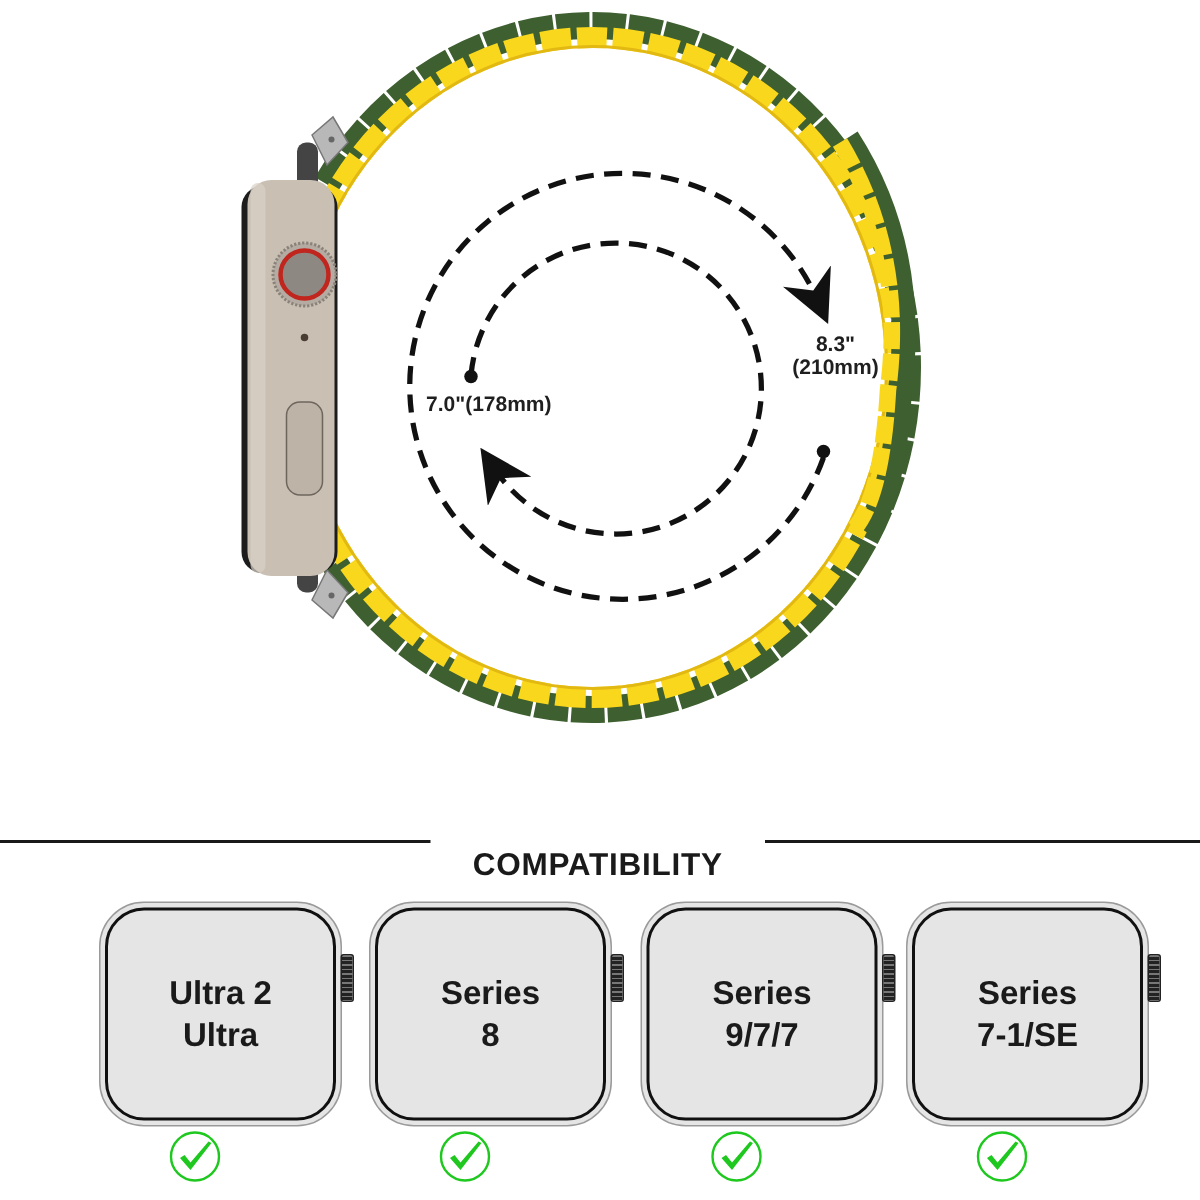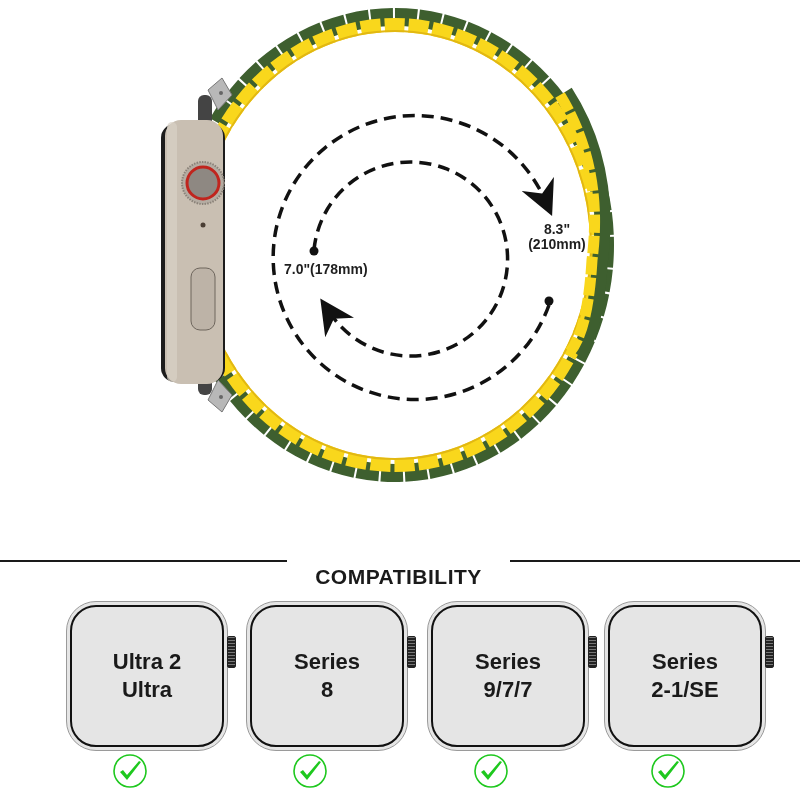--- a/index.html
+++ b/index.html
@@ -131,21 +131,21 @@
       <circle cx="18" cy="18" r="16" fill="#fff" stroke="#1ec81e" stroke-width="1.6"></circle>
       <path d="M8,19 L15,27 L29,9 L27,8 L15,22 L11,17 Z" fill="#1ec81e"></path>
     </svg>
   </div>
 
   <div class="card" style="left:596px">
     <div class="watch">
       <div class="crown"></div>
       <div class="watch-inner">
         <div class="model-line">Series</div>
-        <div class="model-line">2-1/SE</div>
+        <div class="model-line">7-1/SE</div>
       </div>
     </div>
     <svg class="check" viewBox="0 0 36 36">
       <circle cx="18" cy="18" r="16" fill="#fff" stroke="#1ec81e" stroke-width="1.6"></circle>
       <path d="M8,19 L15,27 L29,9 L27,8 L15,22 L11,17 Z" fill="#1ec81e"></path>
     </svg>
   </div>
 </div>
 
 </body></html>

